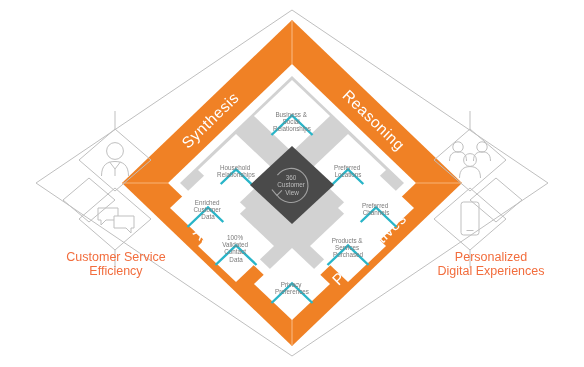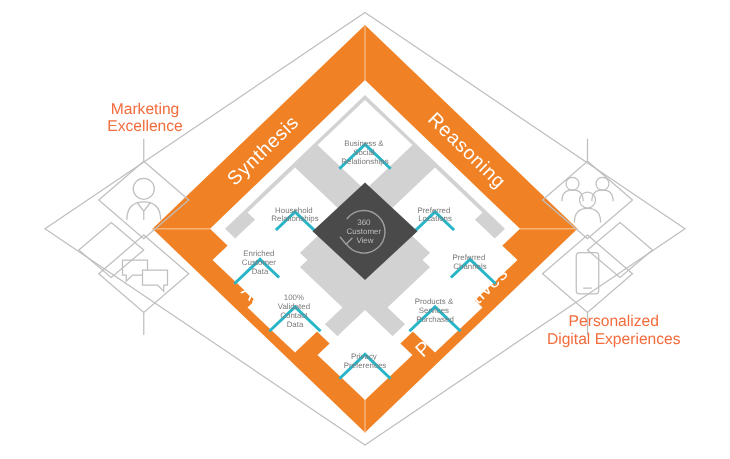--- a/index.html
+++ b/index.html
@@ -191,17 +191,17 @@
       <path d="M470,188 L506,219 L470,250 L434,219 Z"></path>
       <g stroke="#BFBFBF">
         <rect x="461" y="202" width="18" height="33" rx="2.6"></rect>
         <line x1="466.5" y1="230.5" x2="473.5" y2="230.5"></line>
       </g>
       <line x1="470" y1="250" x2="470" y2="268"></line>
     </g>
   </g>
 </svg>
 
-<div class="corner-label cl-ml">Marketing
-Excellence</div>
+<div class="corner-label cl-cs">Customer Service
+Efficiency</div>
 <div class="corner-label cl-pd">Personalized
 Digital Experiences</div>
 </div>
 
 </body></html>

